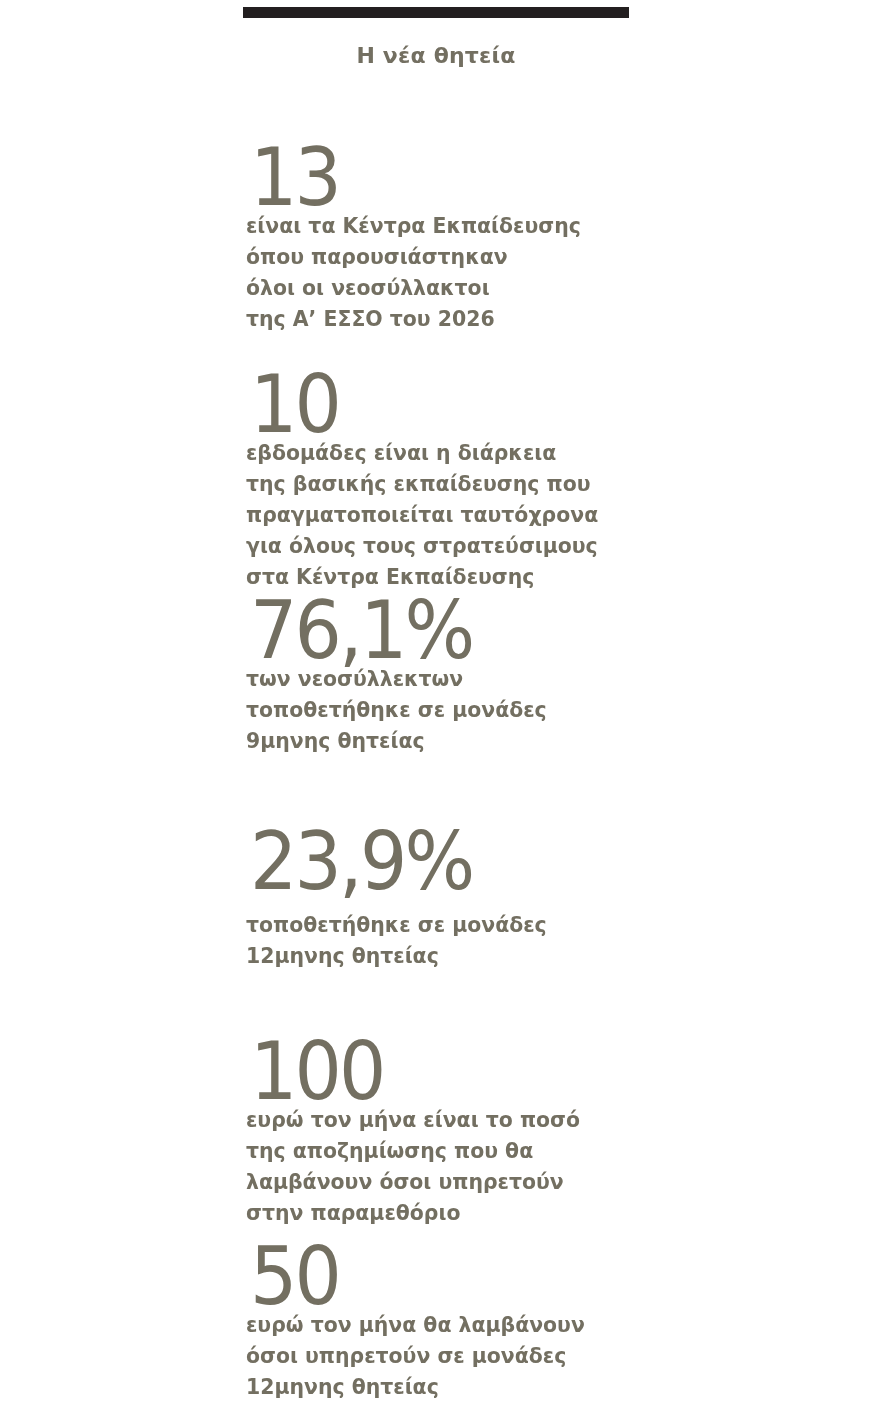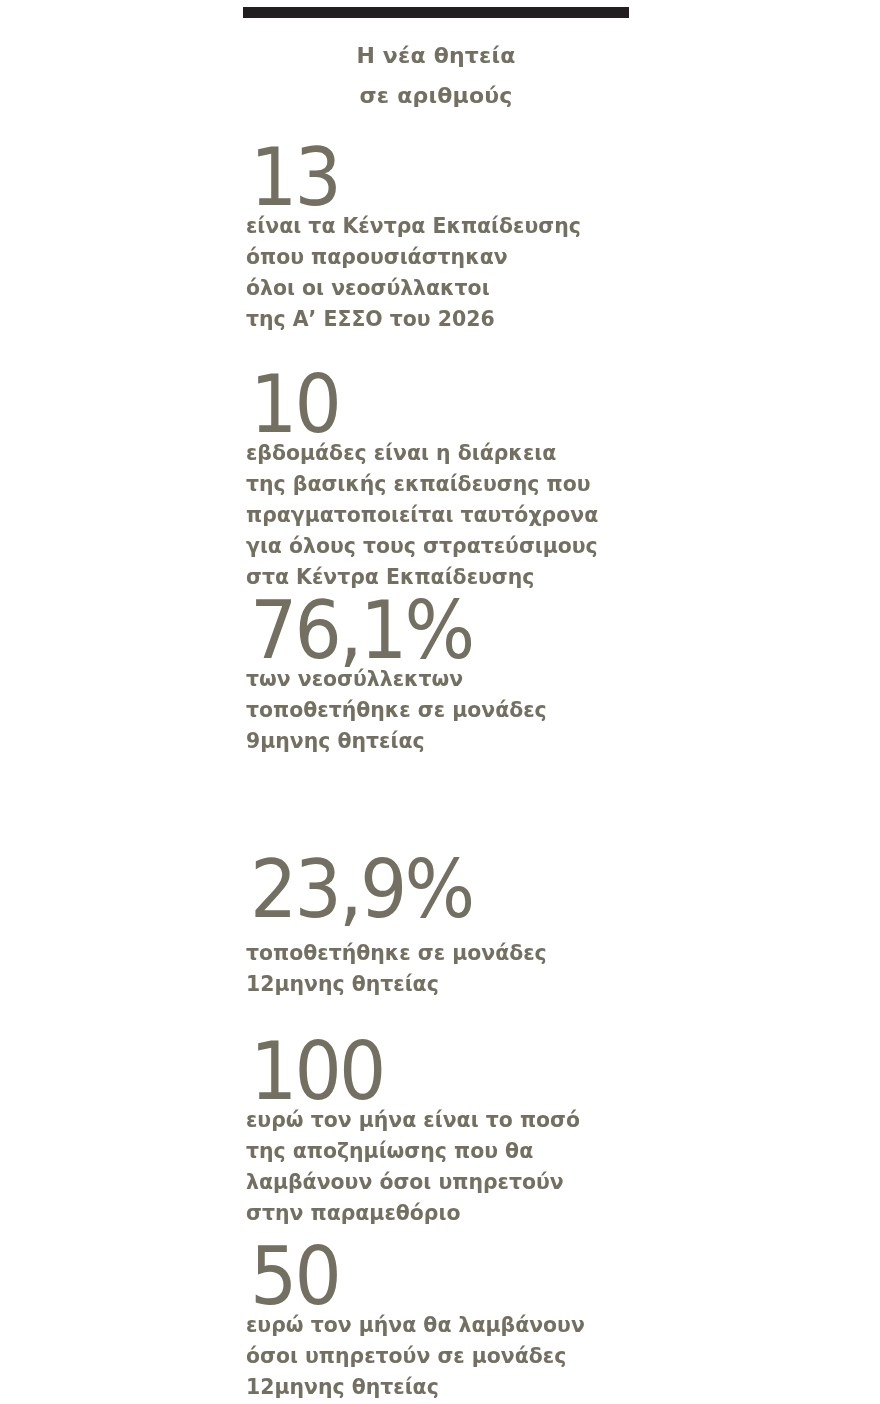--- a/index.html
+++ b/index.html
@@ -12,21 +12,20 @@
     .desc { font-weight: bold; font-size: 21.5px; line-height: 31px; transform: scaleX(0.95); }
     .stat { position: absolute; left: 236px; width: 400px; text-align: left; }
   </style>
 </head>
 <body>
 
 <div class="topbar"></div>
 
 <div class="col title">
   <div>Η νέα θητεία</div>
-  <div>σε αριθμούς</div>
 </div>
 
 <div class="stat" style="top:138px;">
   <div class="big">13</div>
   <div class="desc" style="margin-top:-8px;">
     <div>είναι τα Κέντρα Εκπαίδευσης</div>
     <div>όπου παρουσιάστηκαν</div>
     <div>όλοι οι νεοσύλλακτοι</div>
     <div>της Α’ ΕΣΣΟ του 2026</div>
   </div>
@@ -45,21 +44,21 @@
 
 <div class="stat" style="top:591px;">
   <div class="big">76,1%</div>
   <div class="desc" style="margin-top:-8px;">
     <div>των νεοσύλλεκτων</div>
     <div>τοποθετήθηκε σε μονάδες</div>
     <div>9μηνης θητείας</div>
   </div>
 </div>
 
-<div class="stat" style="top:850px;">
+<div class="stat" style="top:822px;">
   <div class="big">23,9%</div>
   <div class="desc" style="margin-top:7px;">
     <div>τοποθετήθηκε σε μονάδες</div>
     <div>12μηνης θητείας</div>
   </div>
 </div>
 
 <div class="stat" style="top:1012px;margin-top:20px;">
   <div class="big">100</div>
   <div class="desc" style="margin-top:-8px;">

